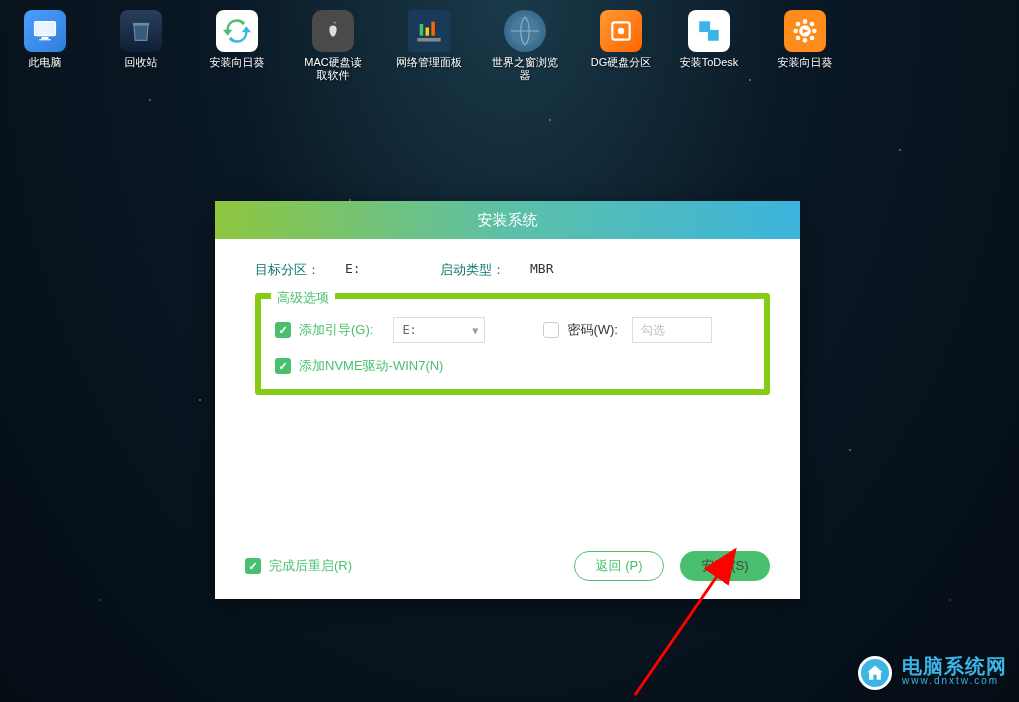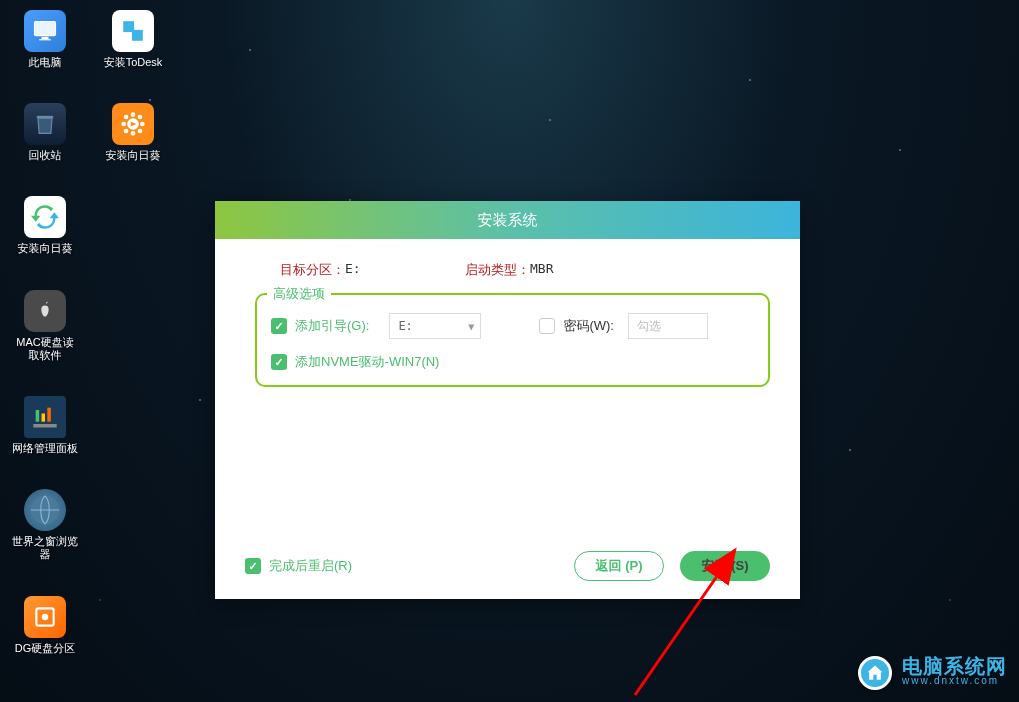--- a/index.html
+++ b/index.html
@@ -39,22 +39,21 @@
     
     
     .desktop {
       position: absolute;
       top: 10px;
       left: 10px;
     }
     
     .icon-column {
       display: flex;
-      flex-direction: column;
-      gap: 34px;
+      gap: 26px;
     }
     
     .icon-row {
       display: flex;
       flex-direction: row;
       gap: 18px;
     }
     
     .desktop-icon {
       width: 70px;
@@ -121,39 +120,38 @@
       color: #333;
       font-size: 13px;
     }
     
     .info-row {
       display: flex;
       margin-bottom: 14px;
     }
     
     .info-label {
-      color: #b91c1c;
+      color: #0f766e;
       width: 90px;
-      text-align: right;
     }
     
     .info-value {
       font-family: "SimSun", monospace;
       color: #333;
     }
     
     .info-cell {
       display: flex;
     }
     
     .info-cell.first { width: 185px; }
     
     .fieldset {
-      border: 2px solid #84cc16;
-      border-radius: 10px;
+      border: 6px solid #84cc16;
+      border-radius: 3px;
       padding: 18px 14px 14px;
       margin-top: 8px;
       position: relative;
     }
     
     .legend {
       position: absolute;
       top: -10px;
       left: 10px;
       background: white;
@@ -242,21 +240,20 @@
     .restart-check {
       display: flex;
       align-items: center;
       gap: 8px;
     }
     
     .footer-buttons {
       margin-left: auto;
       display: flex;
       gap: 16px;
-      font-weight: bold;
     }
     
     .btn {
       width: 90px;
       height: 30px;
       border-radius: 15px;
       display: flex;
       align-items: center;
       justify-content: center;
       font-size: 13px;

